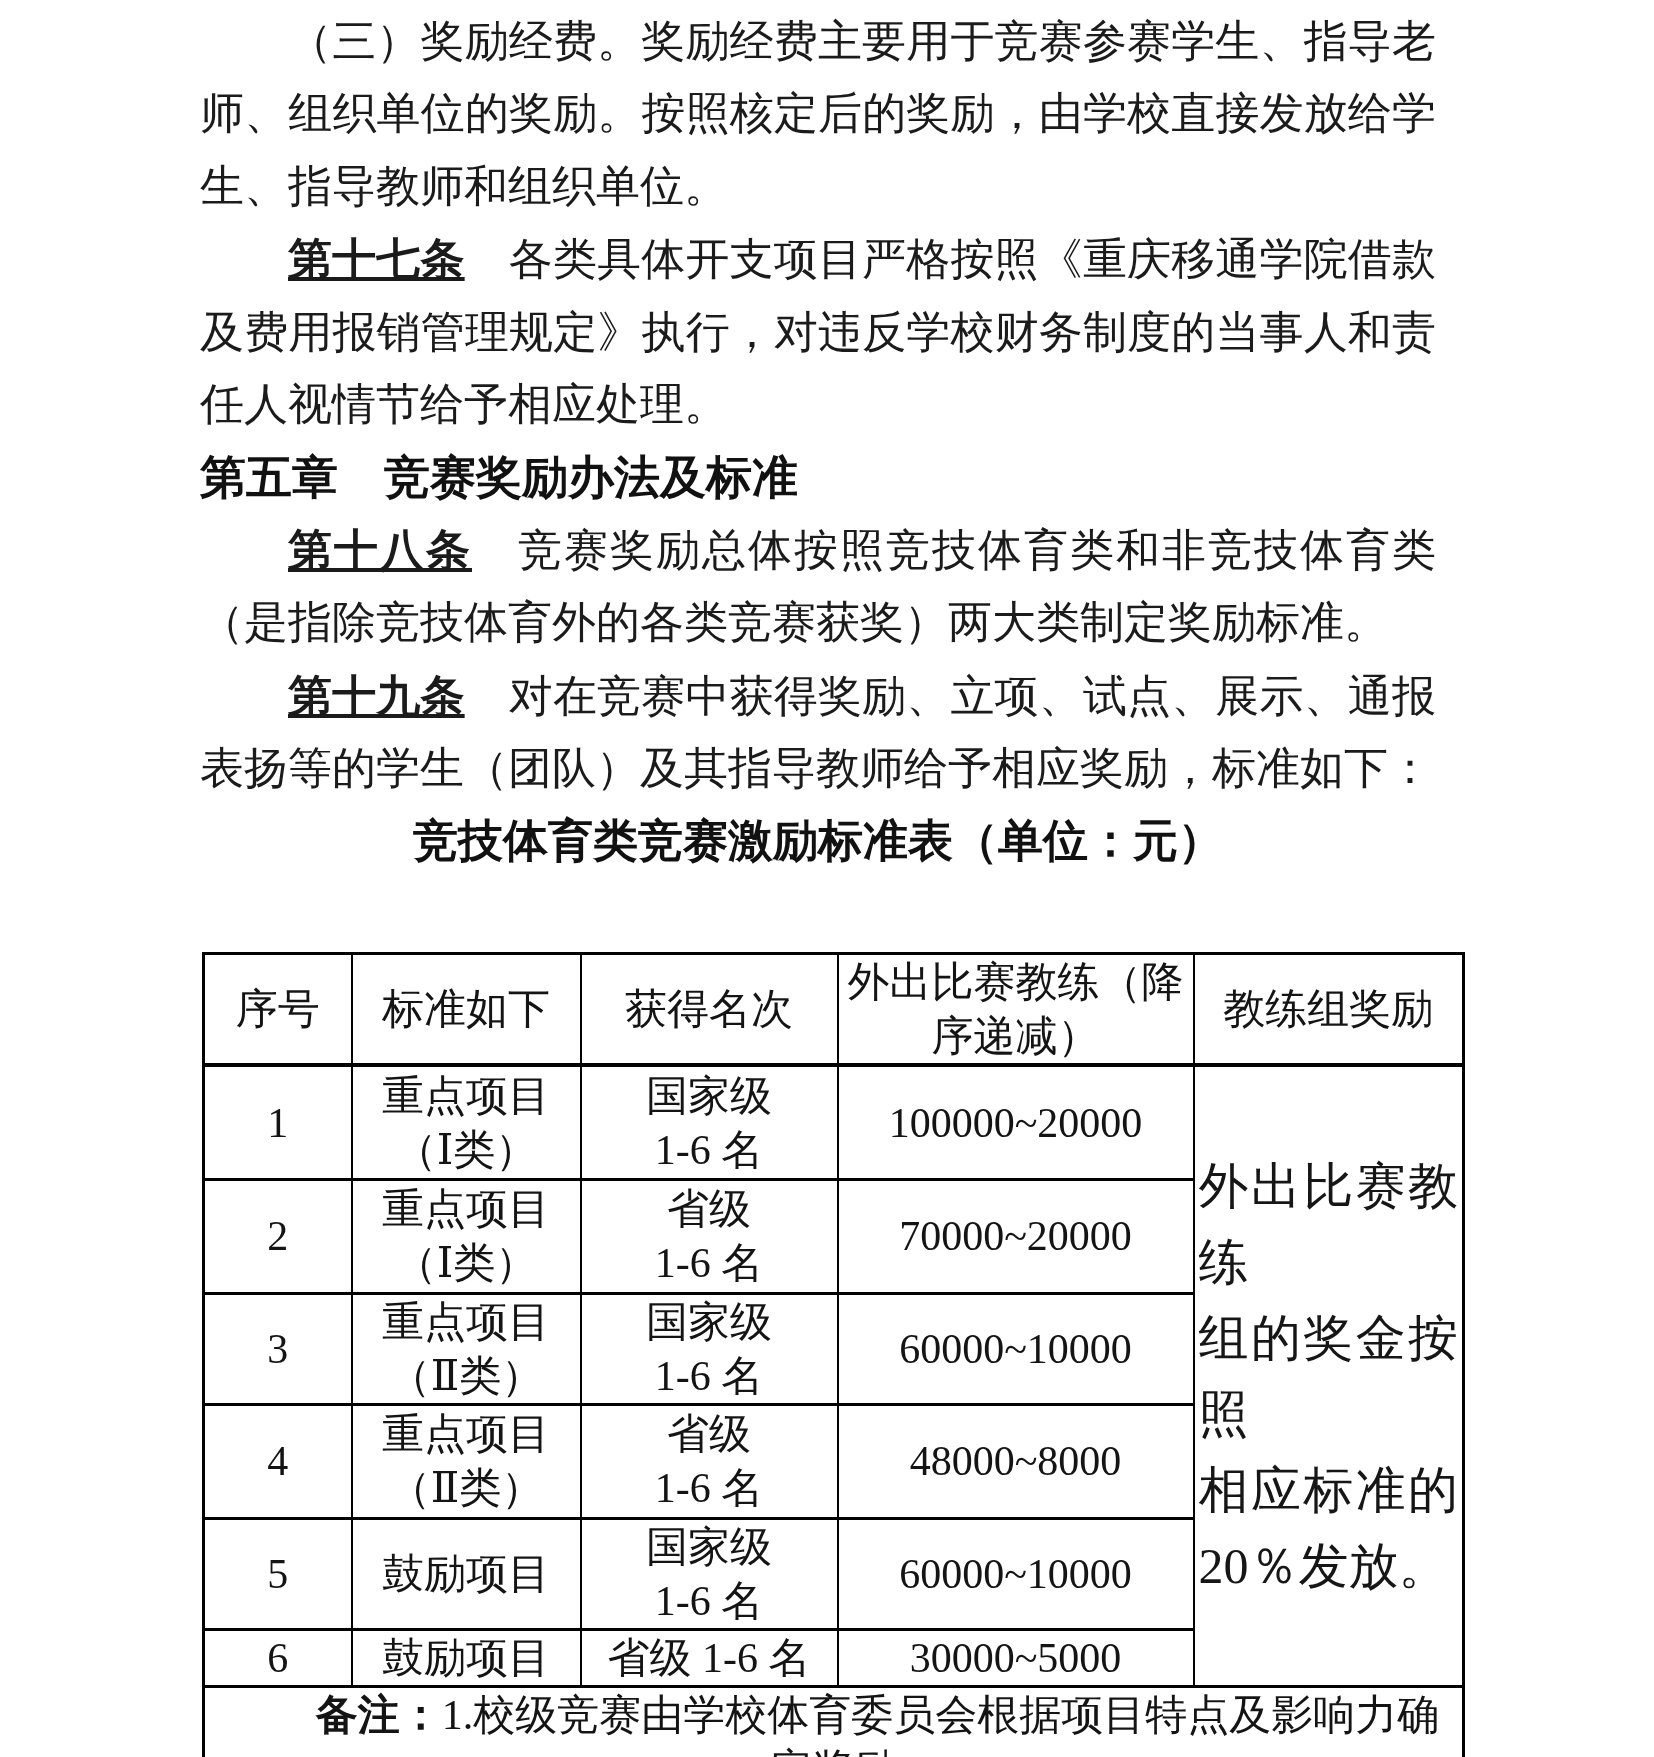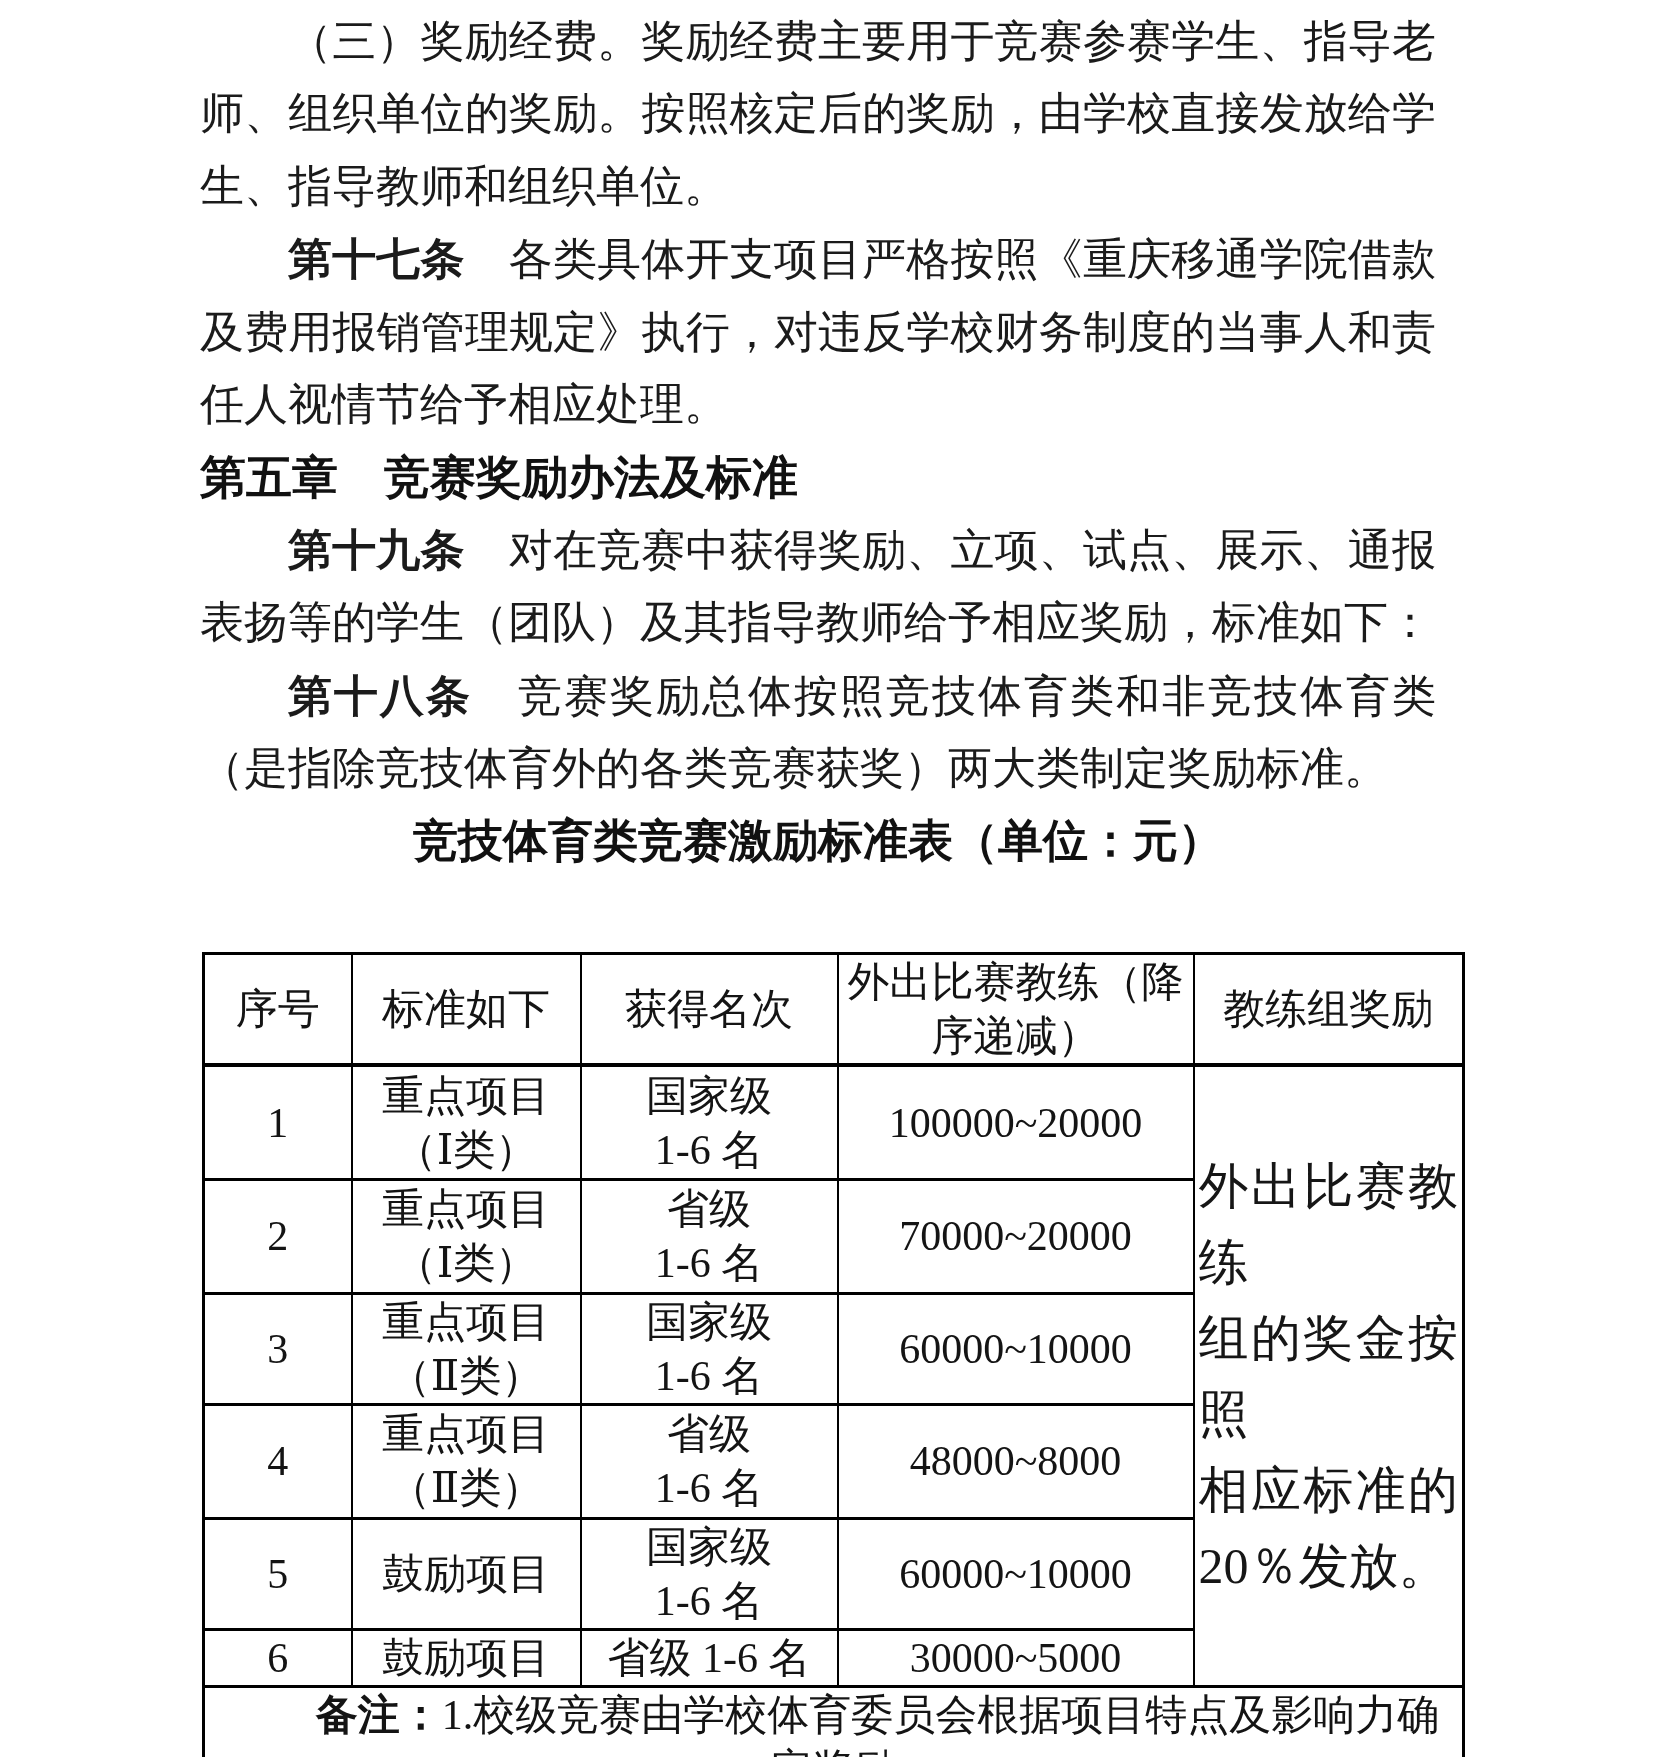--- a/index.html
+++ b/index.html
@@ -16,20 +16,21 @@
     font-size: 44px;
     line-height: 72.4px;
     text-align: justify;
     text-align-last: left;
     text-indent: 88px;
     color: #1b1b1b;
   }
   .para strong {
     font-weight: 700;
     font-family: "Liberation Sans", sans-serif;
+    text-decoration: underline;
   }
   .chapter {
     font-size: 46px;
     line-height: 72.4px;
     text-align: left;
     font-weight: 700;
     font-family: "Liberation Sans", sans-serif;
     color: #111;
   }
   .table-title {
@@ -94,23 +95,23 @@
 <body>
 
 <div class="page">
 
   <p class="para">（三）奖励经费。奖励经费主要用于竞赛参赛学生、指导老师、组织单位的奖励。按照核定后的奖励，由学校直接发放给学生、指导教师和组织单位。</p>
 
   <p class="para"><strong>第十七条</strong><span>　各类具体开支项目严格按照《重庆移通学院借款及费用报销管理规定》执行，对违反学校财务制度的当事人和责任人视情节给予相应处理。</span></p>
 
   <h2 class="chapter">第五章　竞赛奖励办法及标准</h2>
 
+  <p class="para"><strong>第十八条</strong><span>　竞赛奖励总体按照竞技体育类和非竞技体育类（是指除竞技体育外的各类竞赛获奖）两大类制定奖励标准。</span></p>
+
   <p class="para"><strong>第十九条</strong><span>　对在竞赛中获得奖励、立项、试点、展示、通报表扬等的学生（团队）及其指导教师给予相应奖励，标准如下：</span></p>
-
-  <p class="para"><strong>第十八条</strong><span>　竞赛奖励总体按照竞技体育类和非竞技体育类（是指除竞技体育外的各类竞赛获奖）两大类制定奖励标准。</span></p>
 
   <h3 class="table-title">竞技体育类竞赛激励标准表（单位：元）</h3>
 
   <table class="reward">
     <colgroup>
       <col style="width:148px">
       <col style="width:229px">
       <col style="width:257px">
       <col style="width:356px">
       <col style="width:270px">

